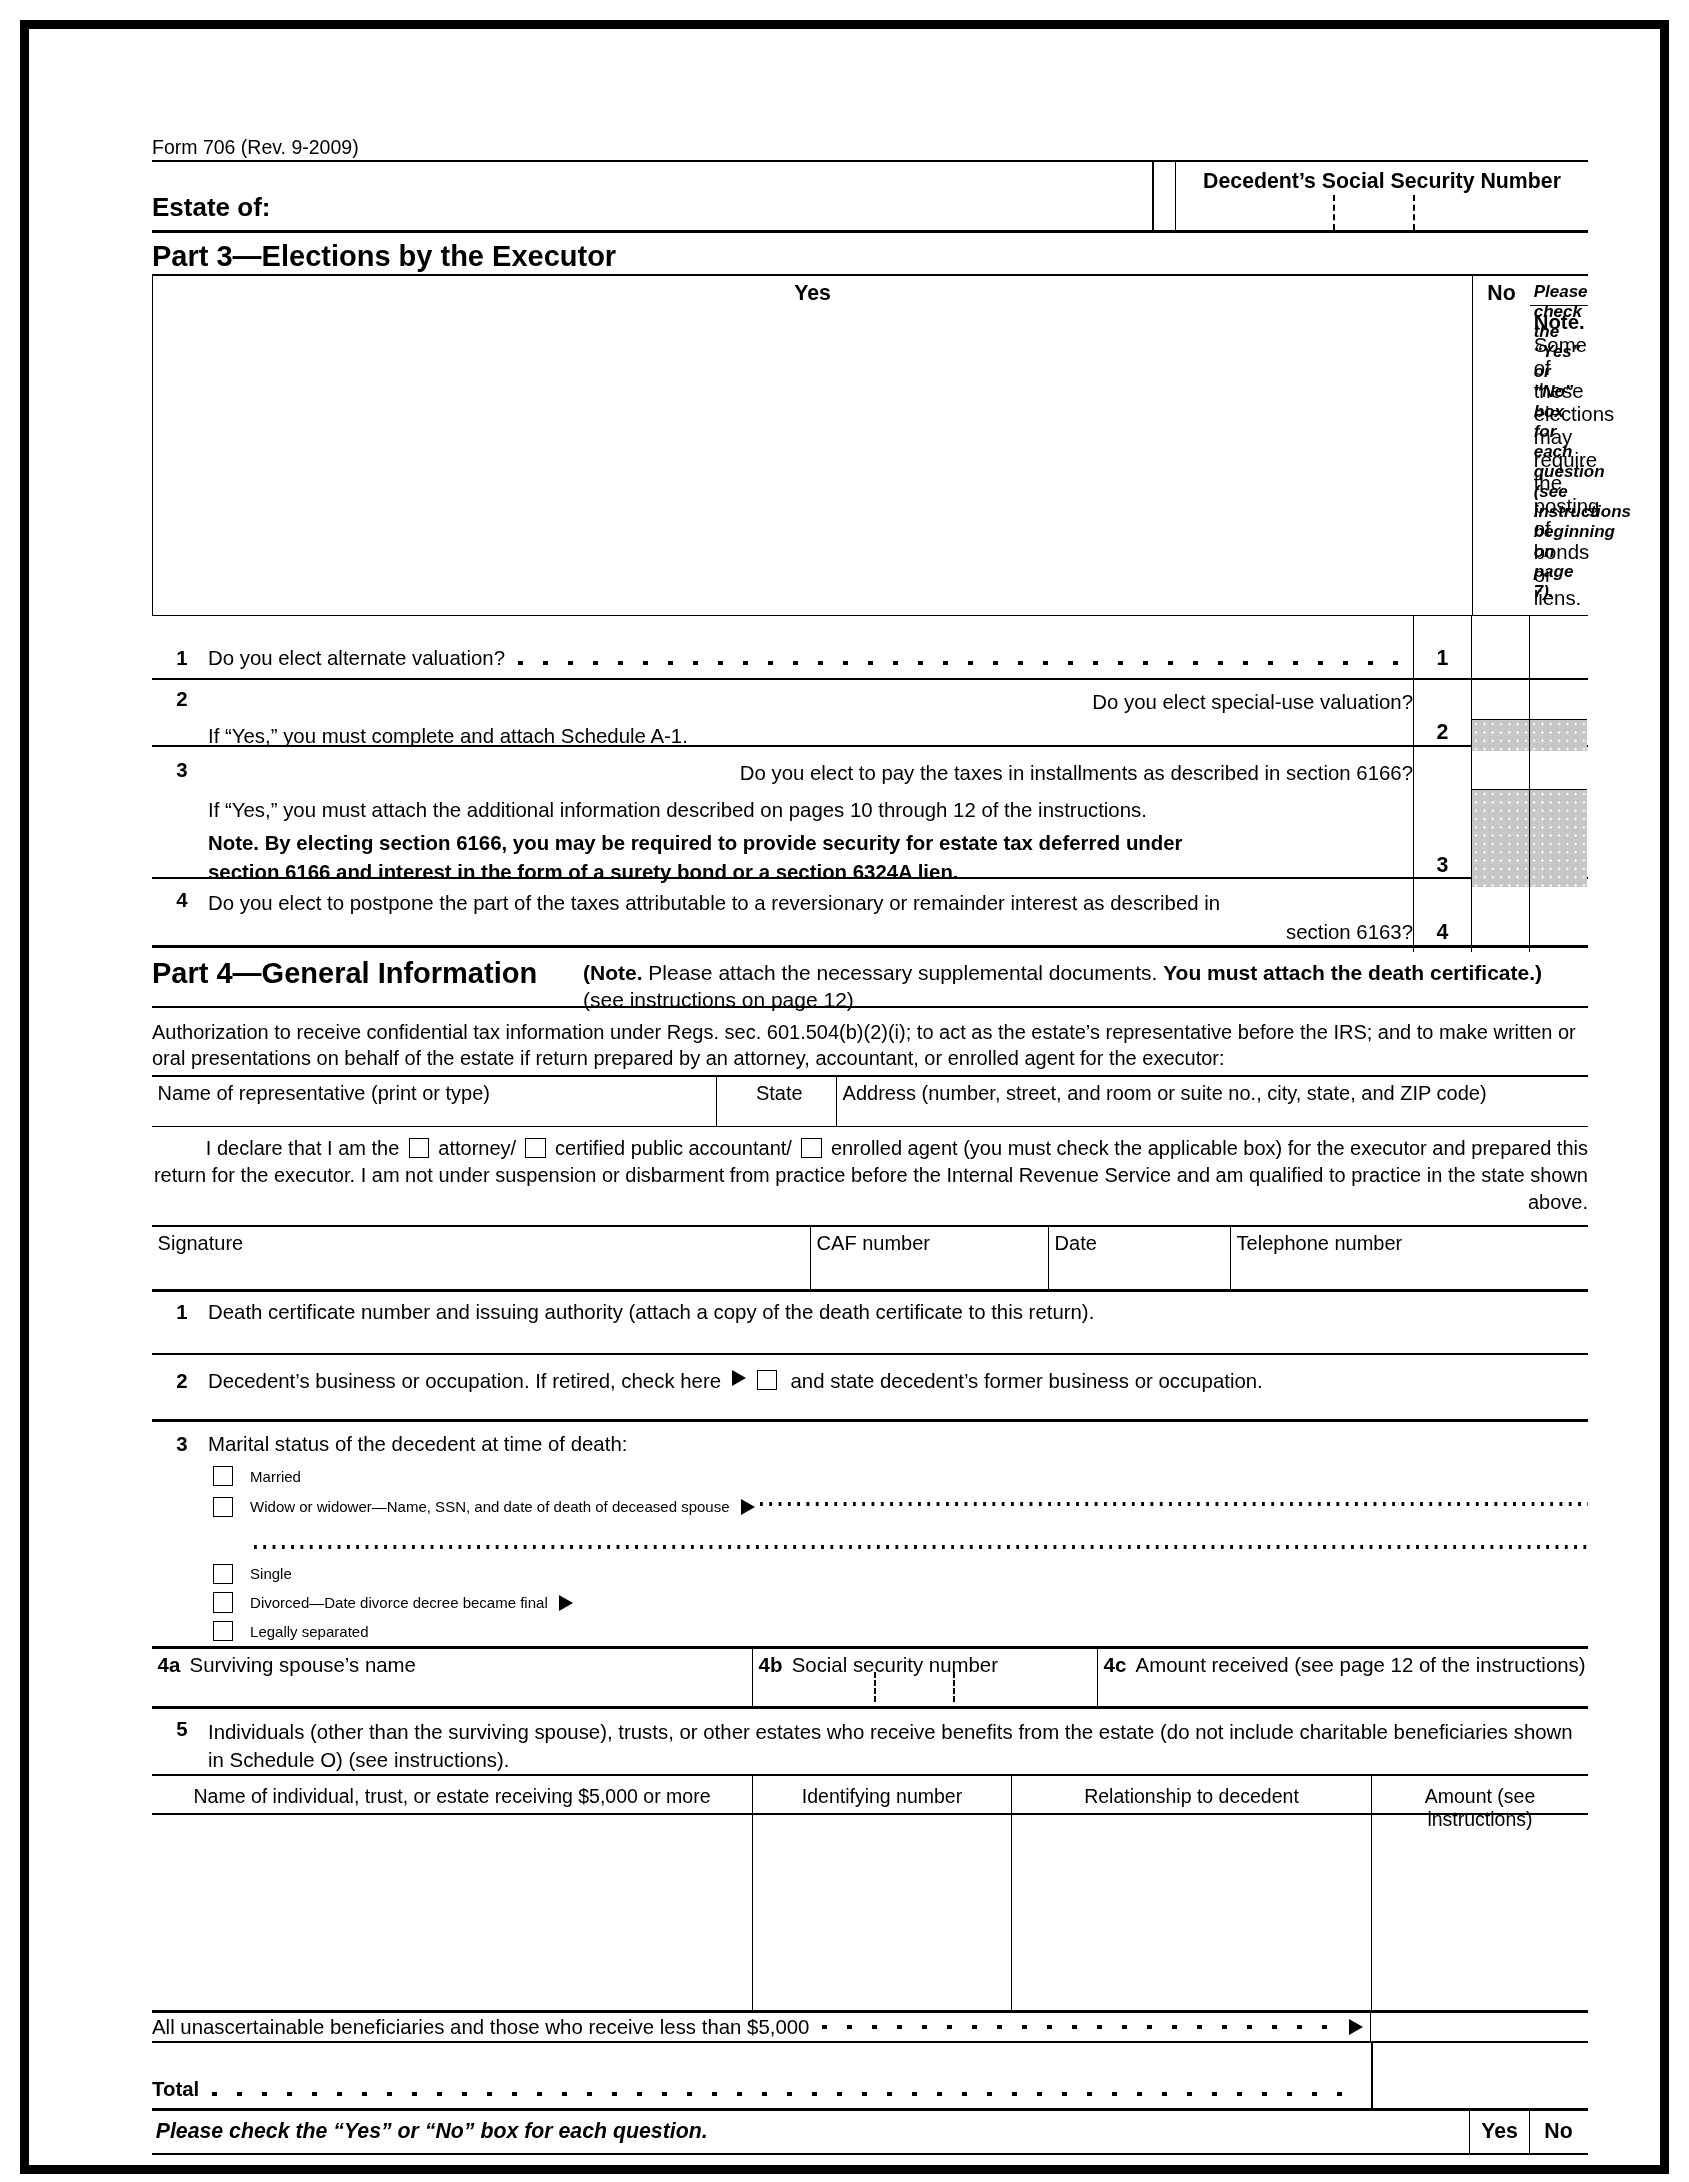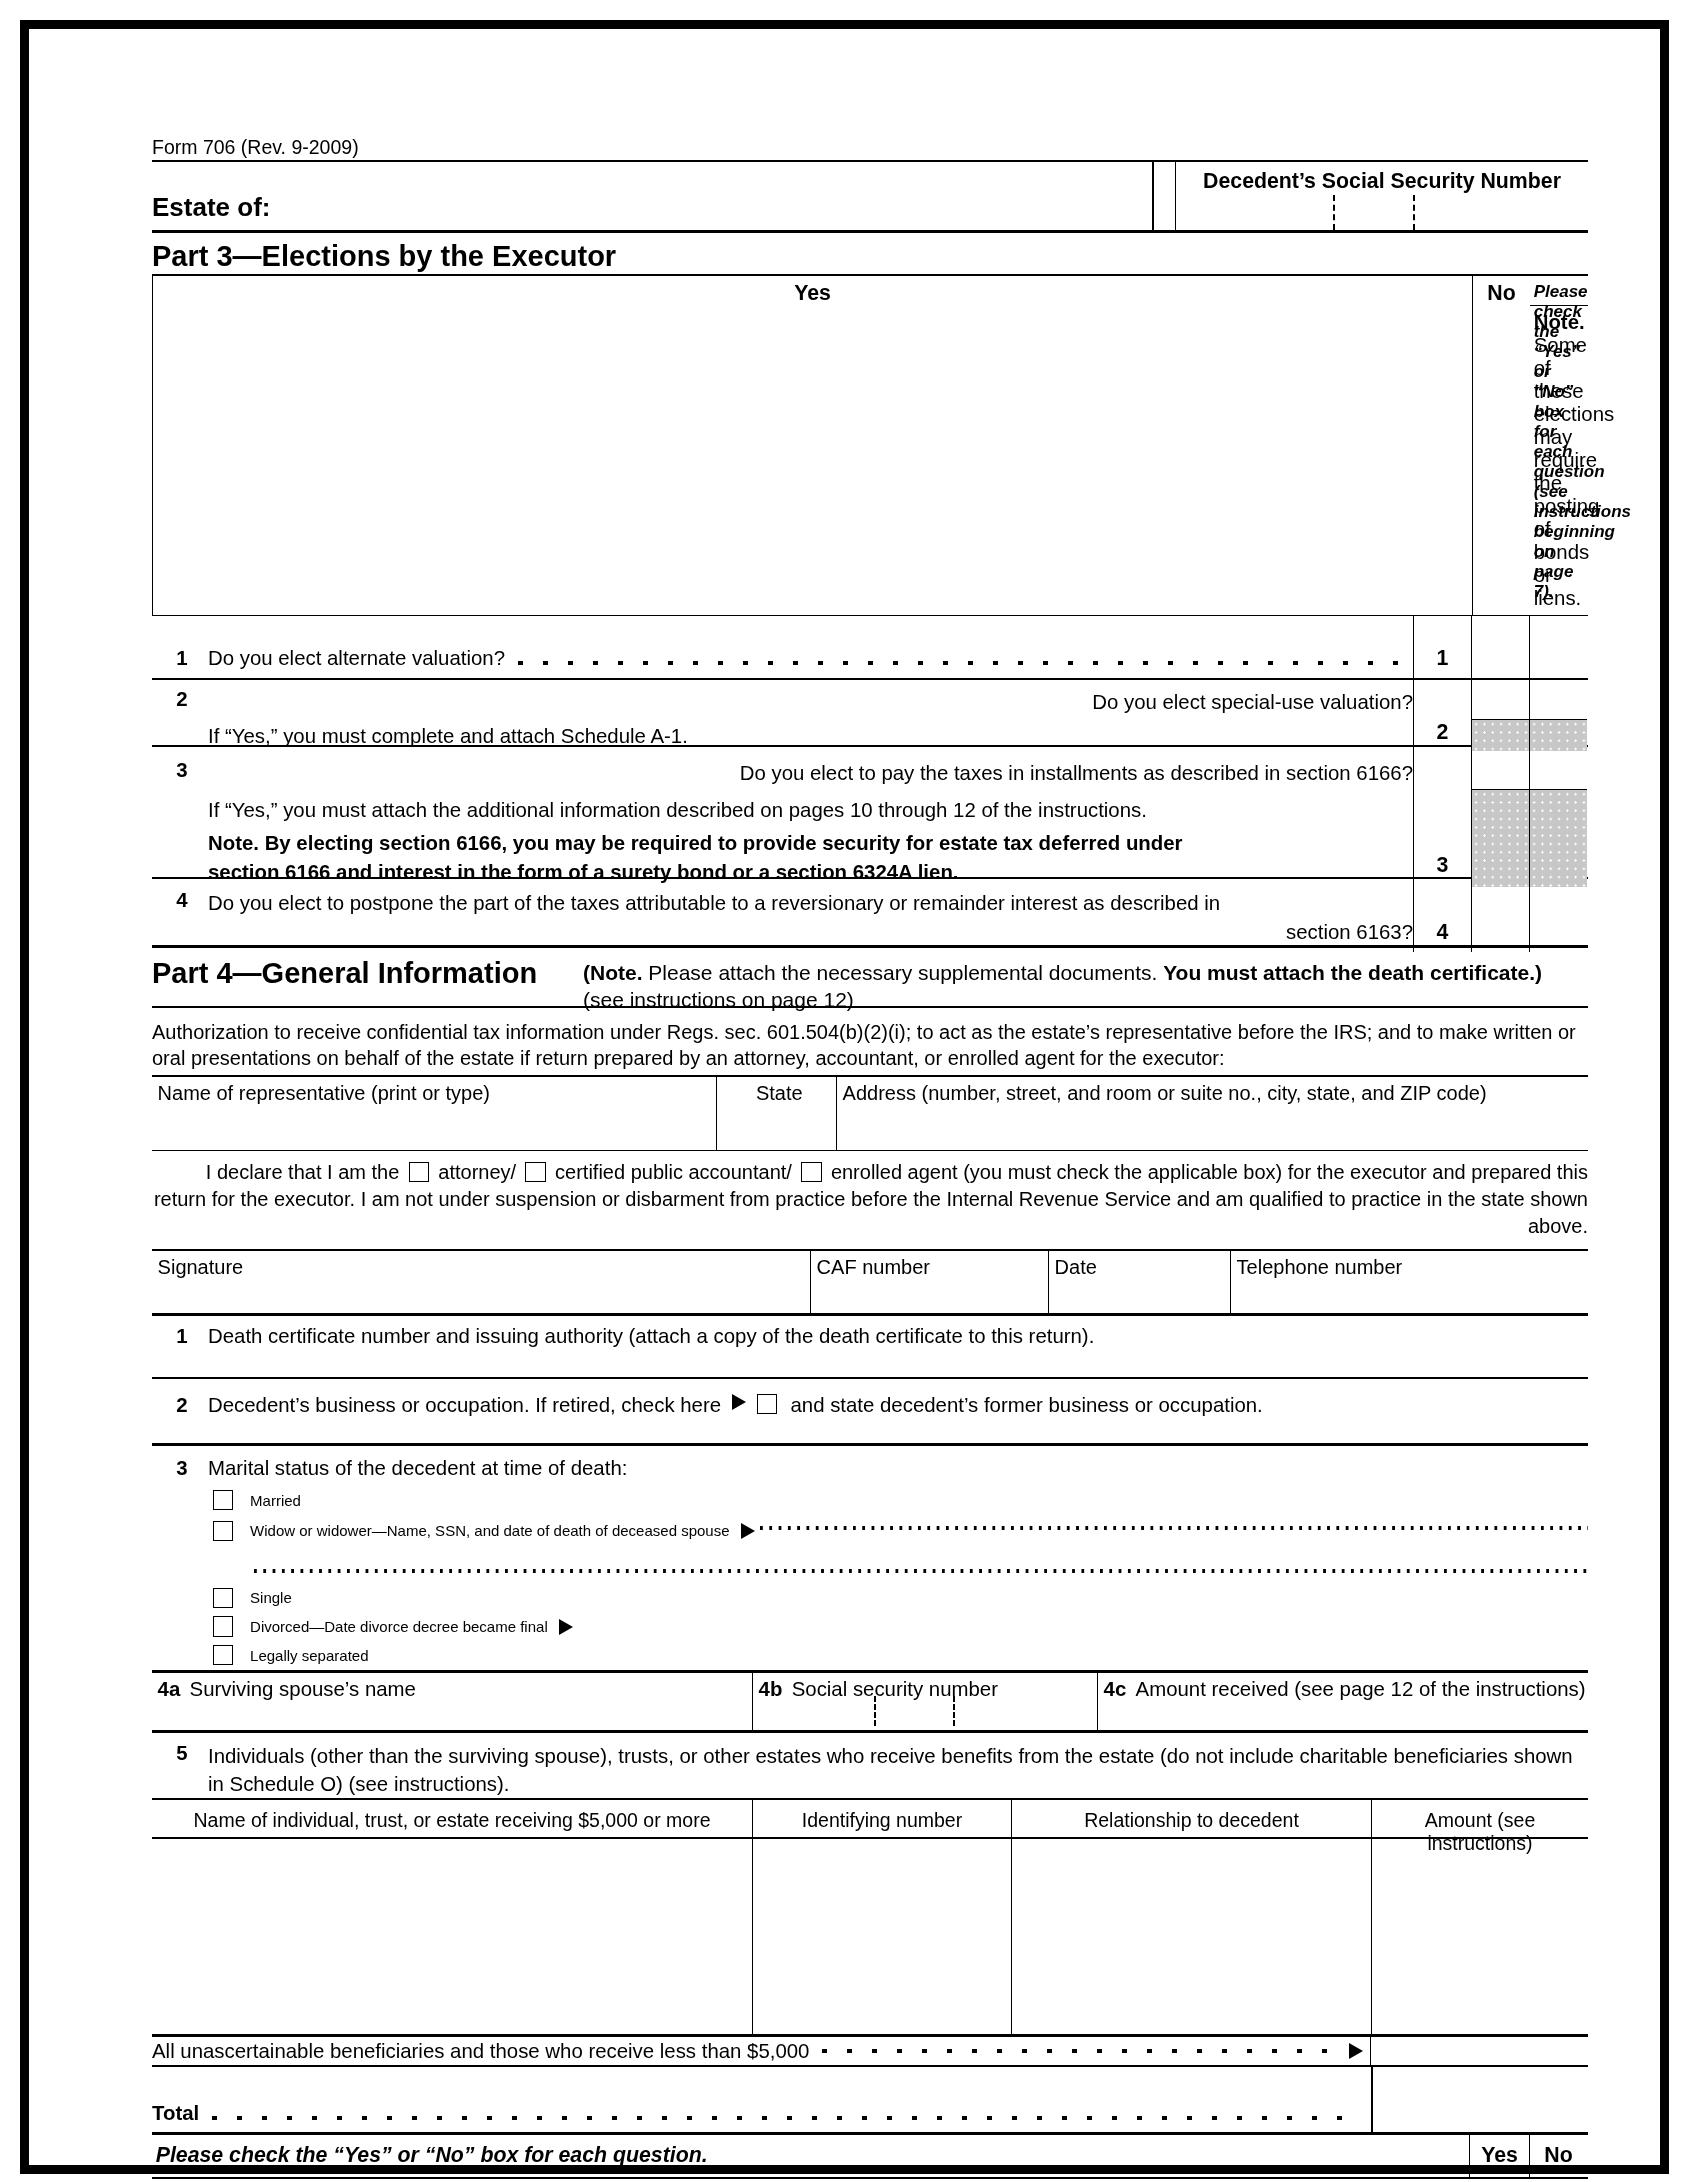--- a/index.html
+++ b/index.html
@@ -77,21 +77,21 @@
              justify-content:flex-end; align-items:center; font-weight:700; font-size:21.3px; }
   .ynline { border-left:1.9px solid #000; position:relative; }
   .grayfill { position:absolute; left:0; right:0; bottom:0; border-top:1.9px solid #000; }
 
   
   .p4title { height:63px; border-bottom:2.8px solid #000; display:flex; }
   .p4title .t { font-size:29px; font-weight:700; padding-top:9.3px; width:431px; flex:none; }
   .p4title .n { font-size:21px; padding-top:11px; line-height:27px; }
   .auth { height:67px; font-size:20px; line-height:26px; padding-top:11px; }
 
-  .reptable { display:grid; grid-template-columns:564px 120px 752px; height:76px;
+  .reptable { display:grid; grid-template-columns:564px 120px 752px; height:52px;
               border-top:2.8px solid #000; border-bottom:1.9px solid #000; font-size:20px; }
   .reptable .cell { padding:4.6px 0 0 5.6px; }
   .reptable .center { text-align:center; }
 
   .decl { font-size:20px; line-height:27px; padding:7.4px 0 9.3px 0; text-indent:15px;
           border-bottom:2.8px solid #000;text-align:right; }
   .decl .cb { margin:0 9.3px; }
 
   .sigrow { display:grid; grid-template-columns:658px 238px 182px 358px; height:65px;
             border-bottom:3.7px solid #000; font-size:20px; }

